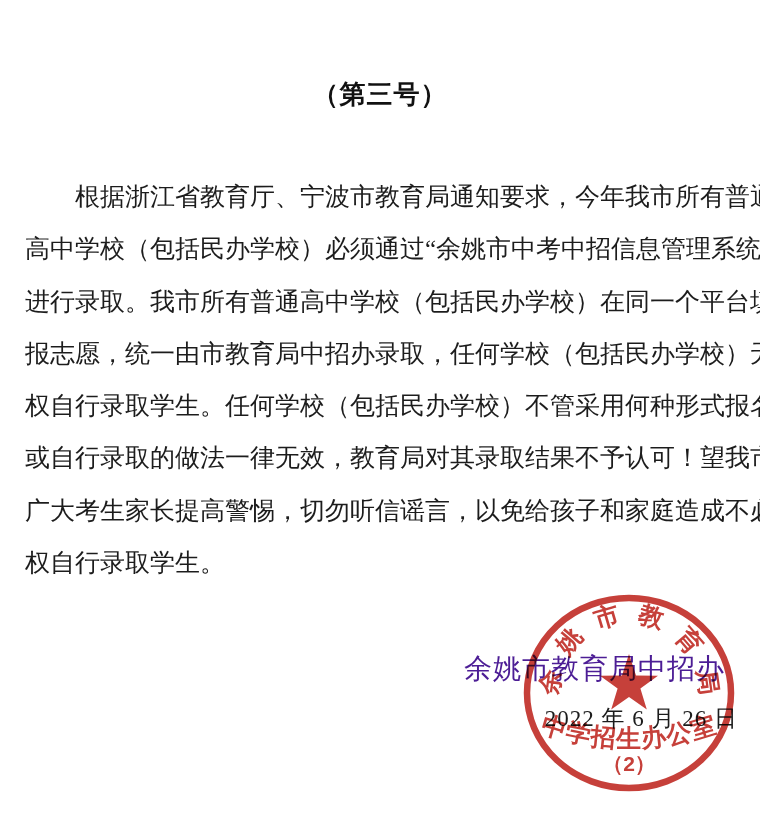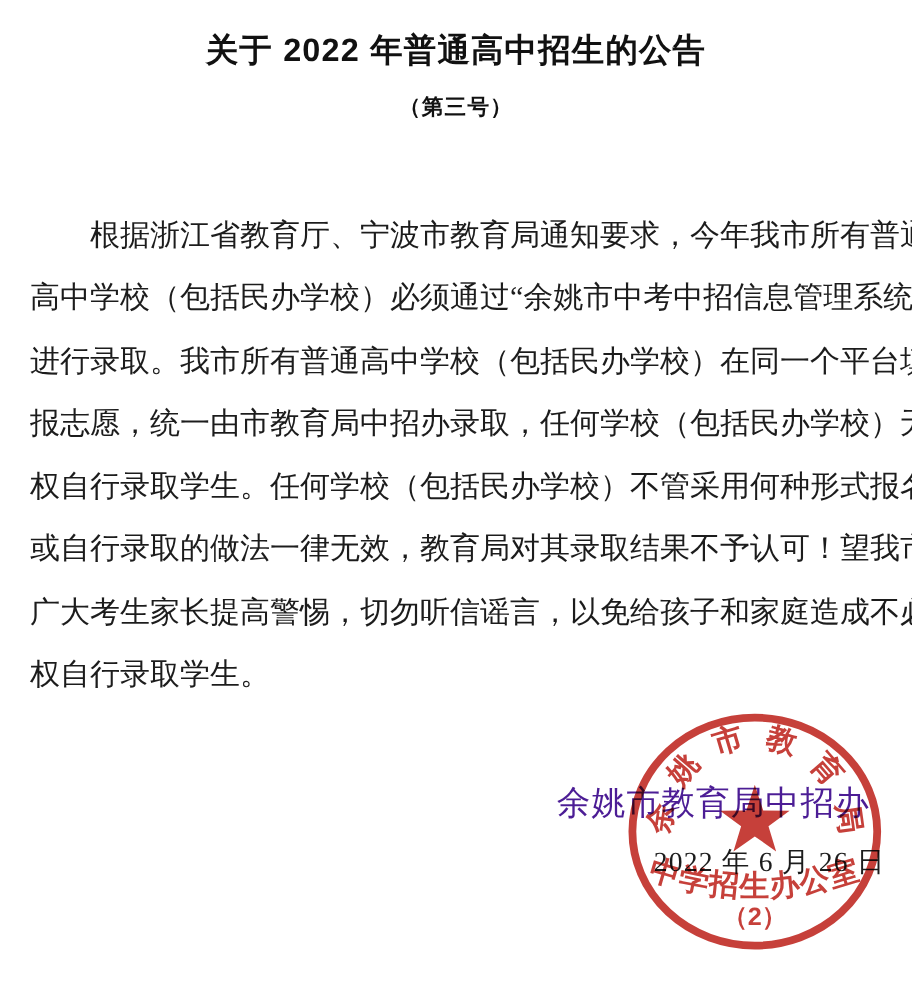--- a/index.html
+++ b/index.html
@@ -29,21 +29,21 @@
     letter-spacing: 1px;
   }
   .doc-subtitle {
     position: absolute;
     top: 77px;
     left: 0;
     width: 100%;
     text-align: center;
     font-family: "Liberation Sans", "DejaVu Sans", sans-serif;
     font-weight: 700;
-    font-size: 18px;
+    font-size: 26px;
     color: #111111;
     letter-spacing: 1px;
   }
   .doc-body {
     position: absolute;
     top: 183px;
     left: 25px;
     right: 23px;
   }
   .body-line {
@@ -101,21 +101,20 @@
     font-size: 21px;
     font-weight: 700;
     text-anchor: middle;
   }
 </style>
 </head>
 <body>
 
 <div class="page">
 
-  <h1 class="doc-title">关于 2022 年普通高中招生的公告</h1>
 
   <h2 class="doc-subtitle">（第三号）</h2>
 
   <div class="doc-body" id="doc-body">
       <div class="body-line">根据浙江省教育厅、宁波市教育局通知要求，今年我市所有普通</div>
       <div class="body-line">高中学校（包括民办学校）必须通过“余姚市中考中招信息管理系统”</div>
       <div class="body-line">进行录取。我市所有普通高中学校（包括民办学校）在同一个平台填</div>
       <div class="body-line">报志愿，统一由市教育局中招办录取，任何学校（包括民办学校）无</div>
       <div class="body-line">权自行录取学生。任何学校（包括民办学校）不管采用何种形式报名</div>
       <div class="body-line">或自行录取的做法一律无效，教育局对其录取结果不予认可！望我市</div>

